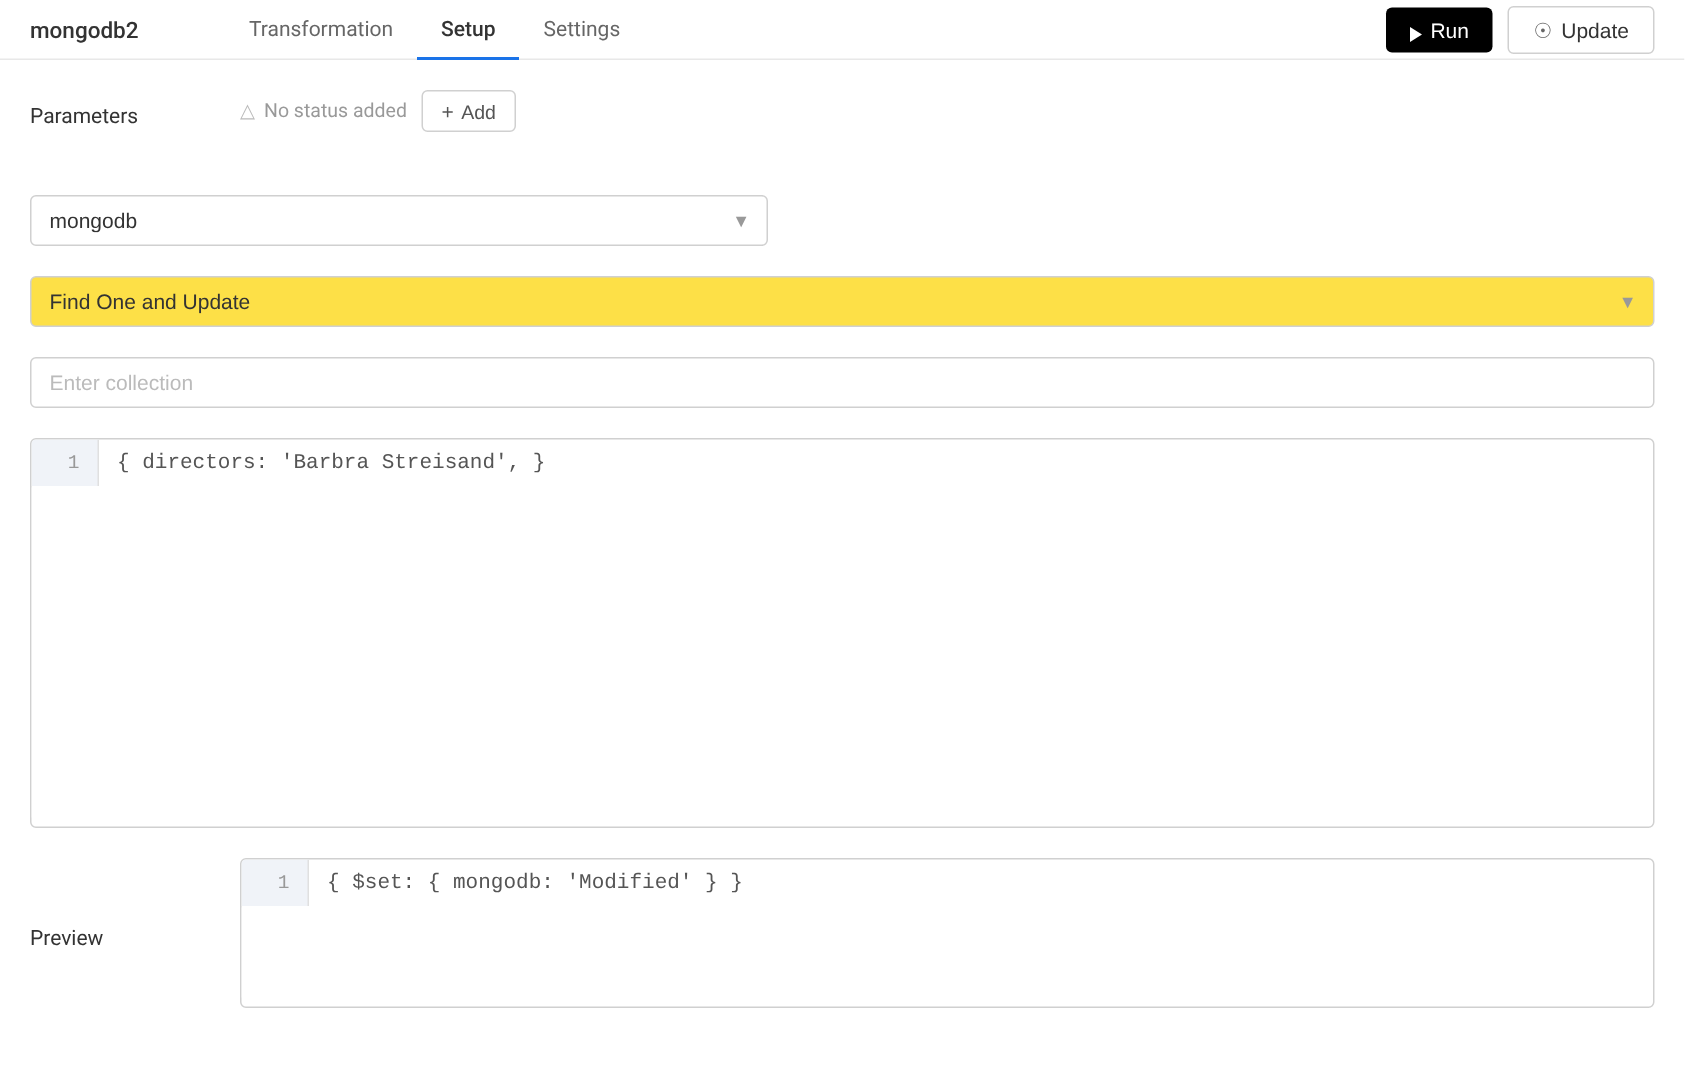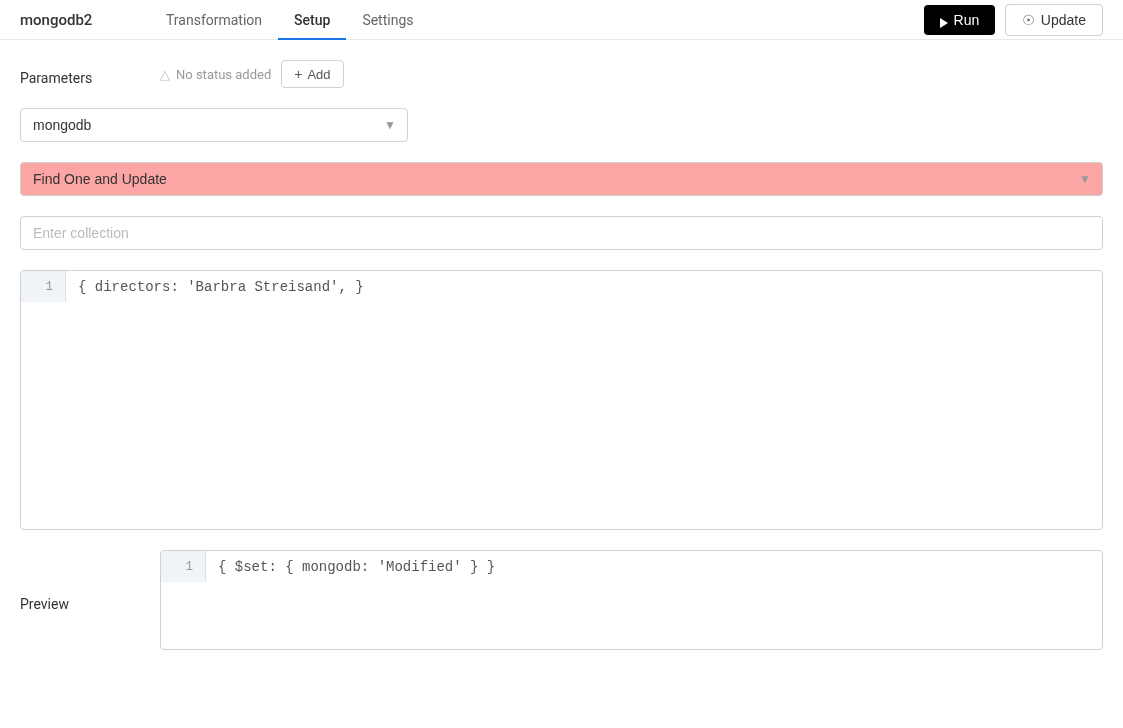--- a/index.html
+++ b/index.html
@@ -161,21 +161,22 @@
       border: 1px solid #d0d0d0;
       border-radius: 4px;
       padding: 5px 12px;
       font-size: 13px;
       cursor: pointer;
     }
 
     
     .select-wrapper {
       position: relative;
-      width: 388px;
+      width: 492px;
+      margin-top: 22px;
     }
 
     .select-field {
       width: 100%;
       padding: 8px 36px 8px 12px;
       border: 1px solid #d0d0d0;
       border-radius: 4px;
       font-size: 14px;
       color: #333;
       background: #fff;
@@ -199,21 +200,21 @@
       width: 100%;
     }
 
     .select-field-full {
       width: 100%;
       padding: 8px 36px 8px 12px;
       border: 1px solid #d0d0d0;
       border-radius: 4px;
       font-size: 14px;
       color: #333;
-      background: #fca5a5;
+      background: #fde047;
       appearance: none;
       cursor: pointer;
     }
 
     
     .text-input {
       width: 100%;
       padding: 8px 12px;
       border: 1px solid #d0d0d0;
       border-radius: 4px;

